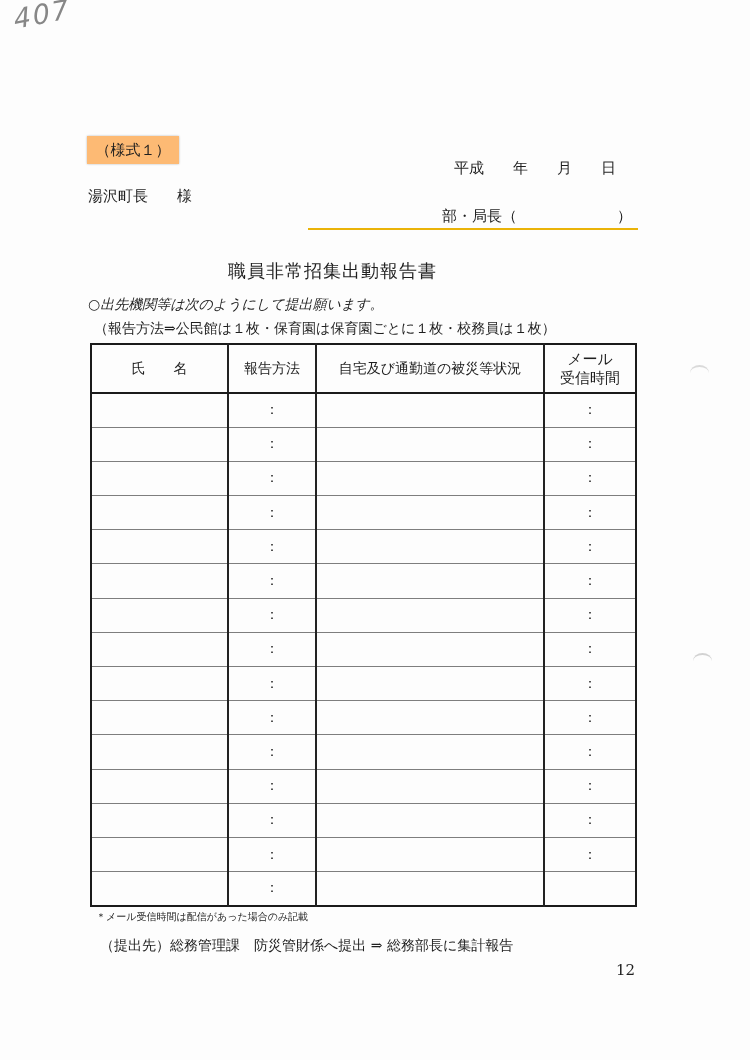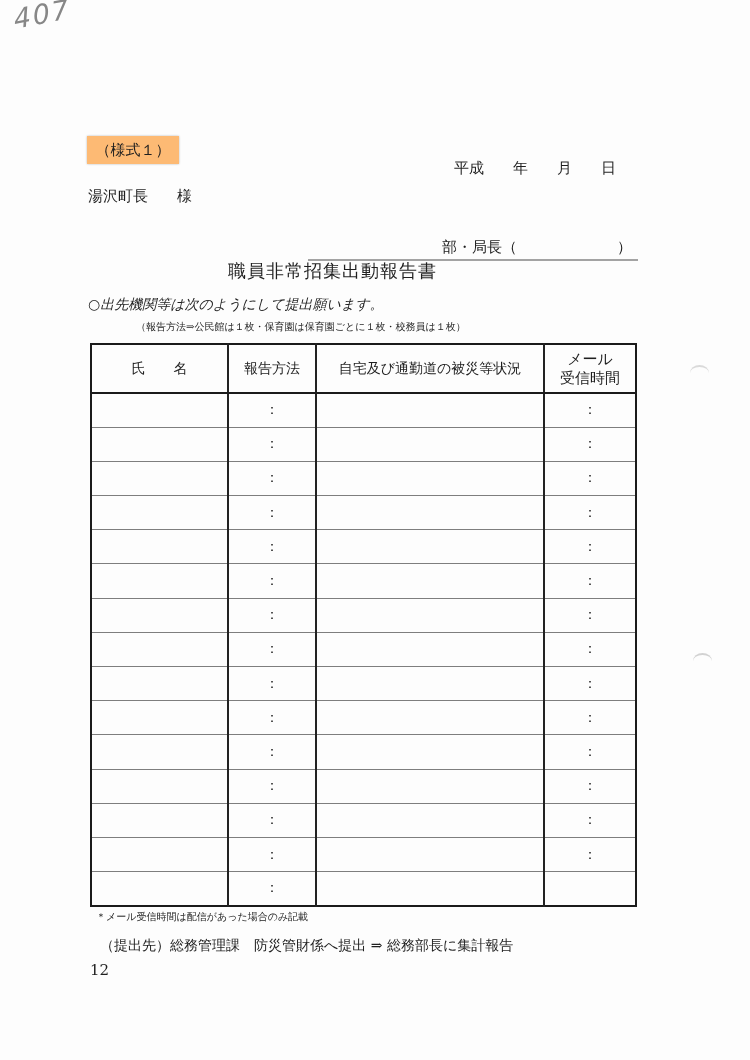--- a/index.html
+++ b/index.html
@@ -47,41 +47,40 @@
 
   .addressee-line {
     left: 88px; top: 187px;
     font-size: 15px;
   }
   .addressee-line .honorific { margin-left: 29px; }
 
   .signer-line {
     left: 308px; top: 201px;
     width: 330px; height: 27px;
-    border-bottom: 2px solid #a3a3a3;
+    border-bottom: 2px solid #eab308;
     display: flex;
     align-items: flex-end;
     font-size: 15px;
     line-height: 24px;
-    margin-top: 31px;
   }
   .signer-line .signer-label { margin-left: 134px; }
   .signer-line .paren-gap { flex: 1; }
   .signer-line .signer-close { margin-right: 6px; }
 
   .doc-title {
     left: 90px; top: 259px;
     width: 485px;
     text-align: center;
     font-size: 18px;
     letter-spacing: 1px;
   }
 
   .instr1 { left: 88px; top: 296px; font-size: 14px; font-style: italic; }
-  .instr2 { left: 94px; top: 320px; font-size: 10px; margin-left: 42px; }
+  .instr2 { left: 94px; top: 320px; font-size: 14px; }
 
   table.report {
     position: absolute;
     left: 90px; top: 343px;
     width: 545px;
     border-collapse: collapse;
     table-layout: fixed;
     border: 2px solid #1b1b1b;
   }
   table.report th, table.report td {
@@ -100,21 +99,21 @@
   table.report tbody tr + tr td { border-top: 1px solid #7e7e7e; }
   .mail-header div { line-height: 19px; font-size: 15px; }
   td.colon-cell { font-size: 14px; }
 
   .footnote   { left: 96px; top: 910px; font-size: 10px; }
   .submission { left: 94px; top: 937px; font-size: 14px; margin-left: 6px; }
 
   .page-number {
     left: 90px; top: 961px;
     width: 545px;
-    text-align: left;
+    text-align: right;
     font-size: 15px;
   }
 
   .scan-artifact {
     width: 19px; height: 6px;
     border-top: 2px solid #dadada;
     border-radius: 50% / 100% 100% 0 0;
   }
   .artifact-1 { left: 690px; top: 365px; }
   .artifact-2 { left: 693px; top: 653px; border-top-color: #d2d2d2; }

